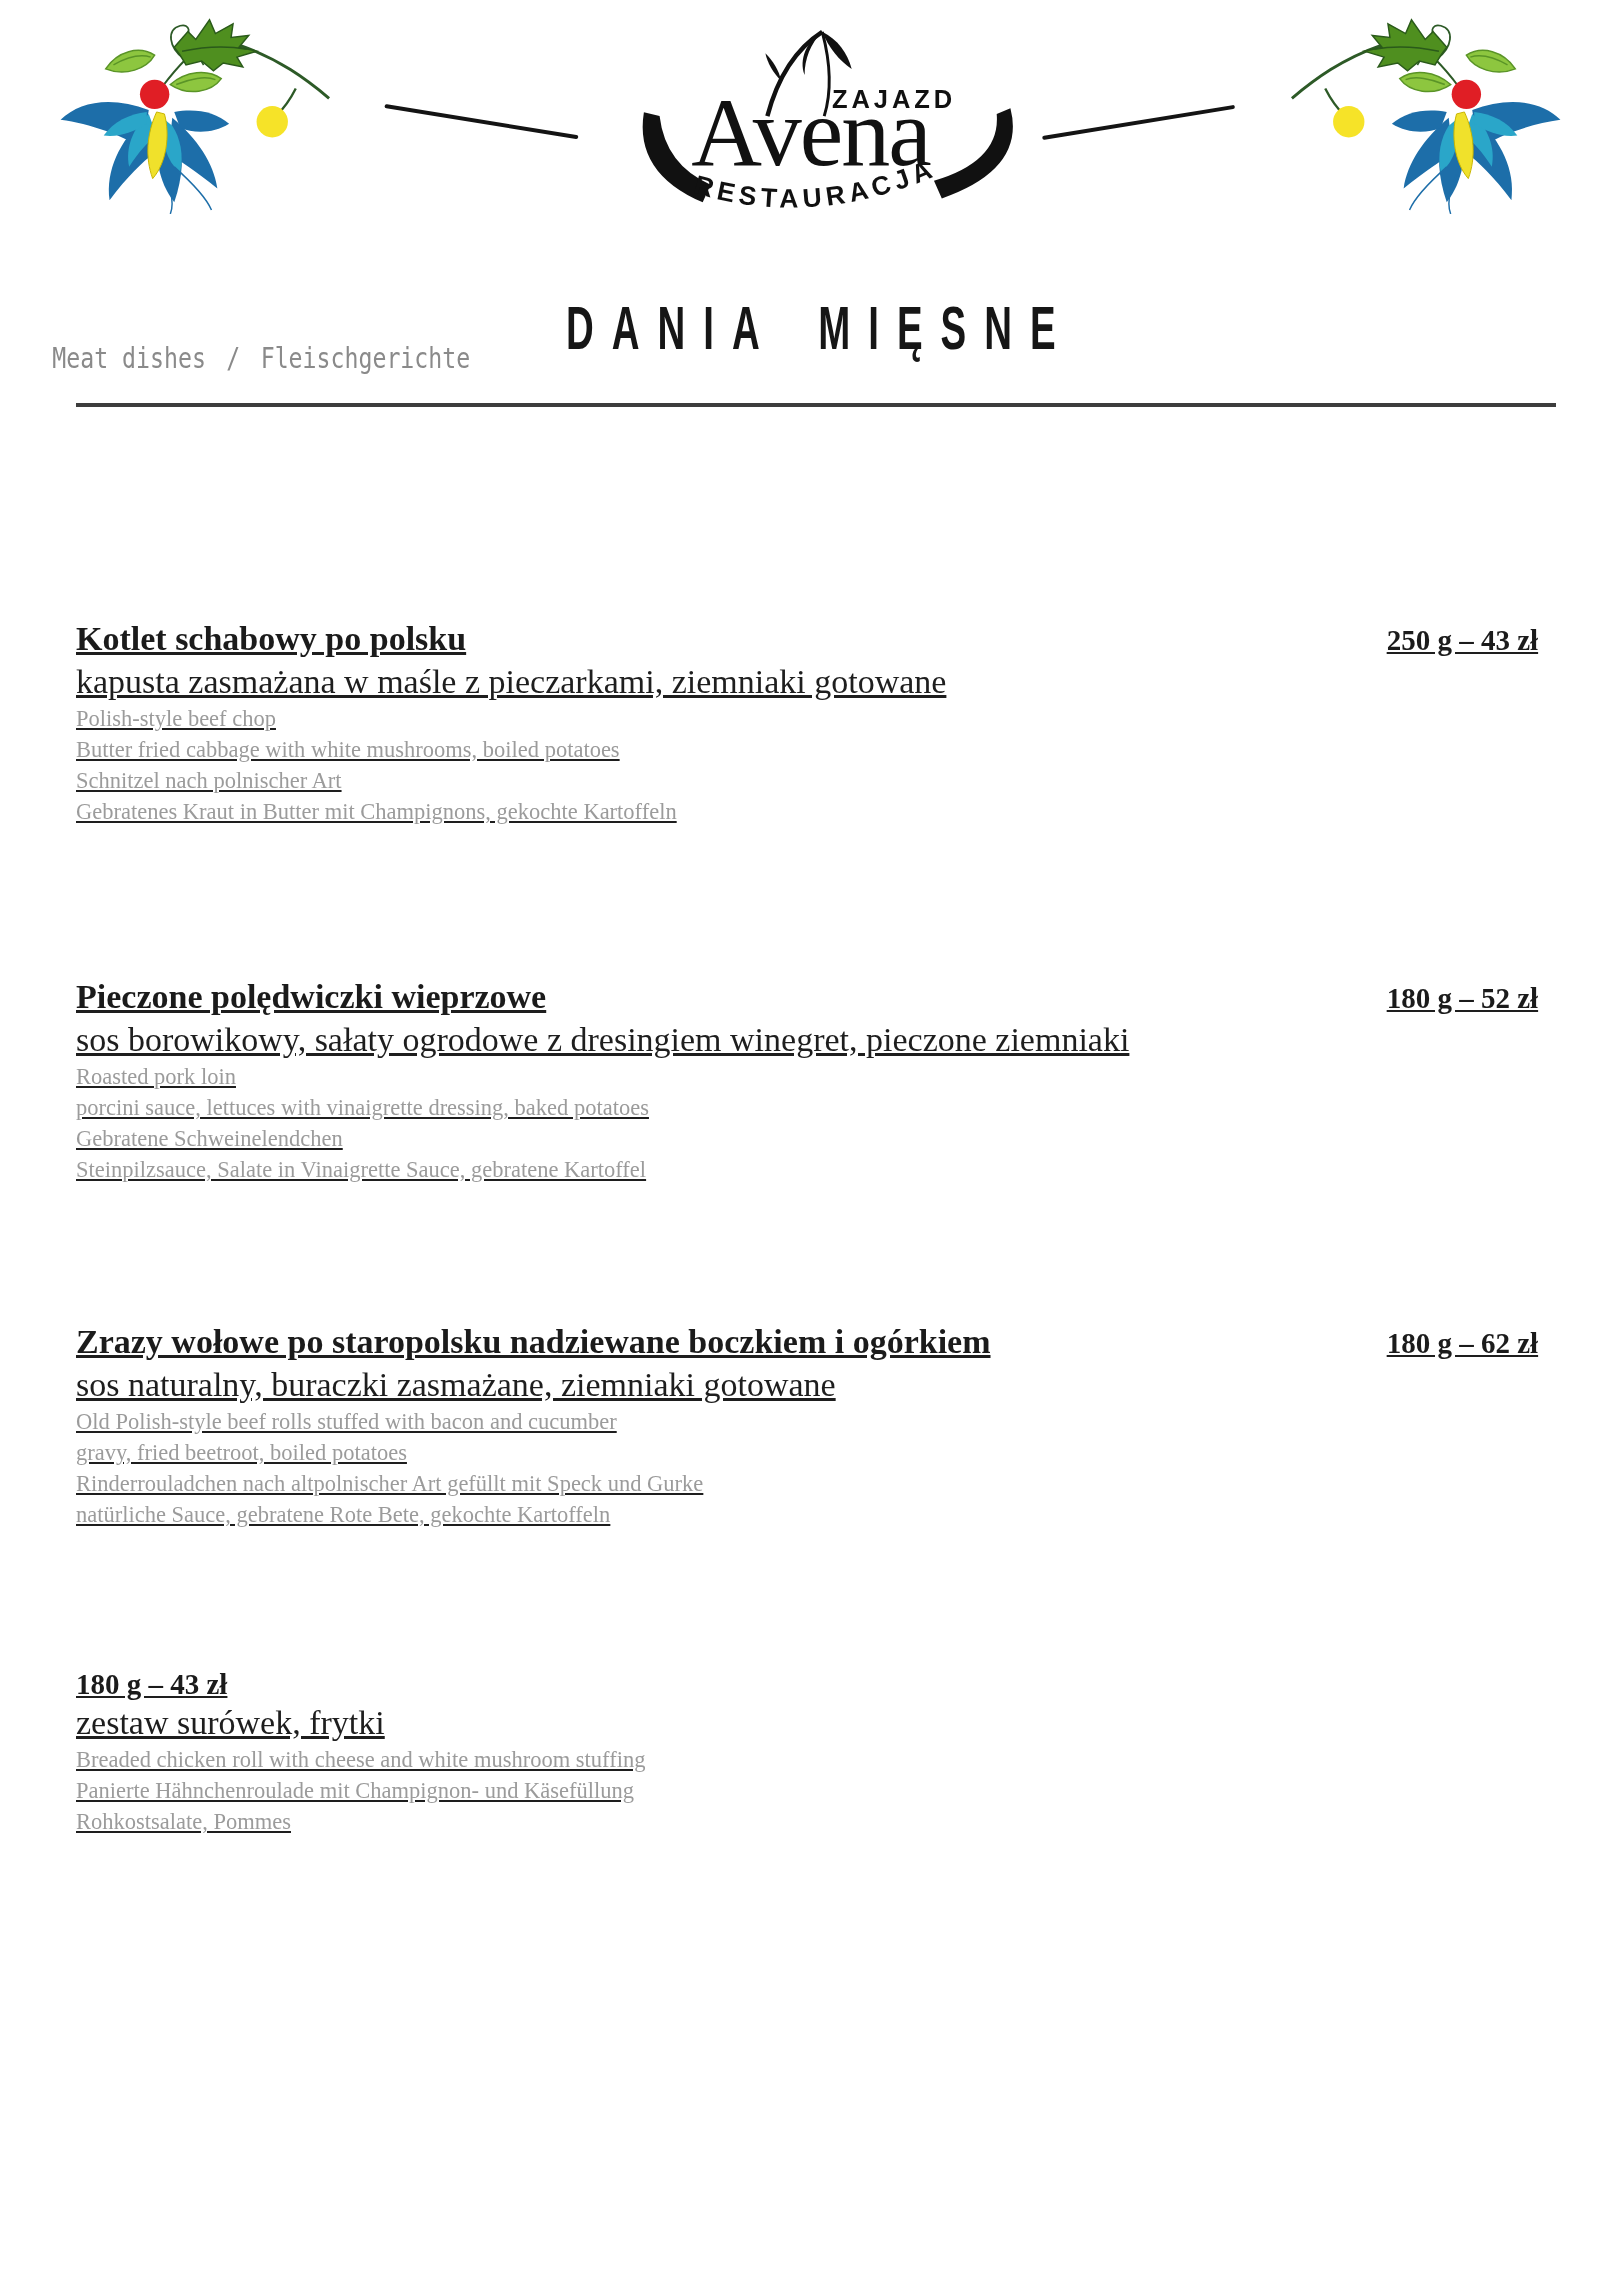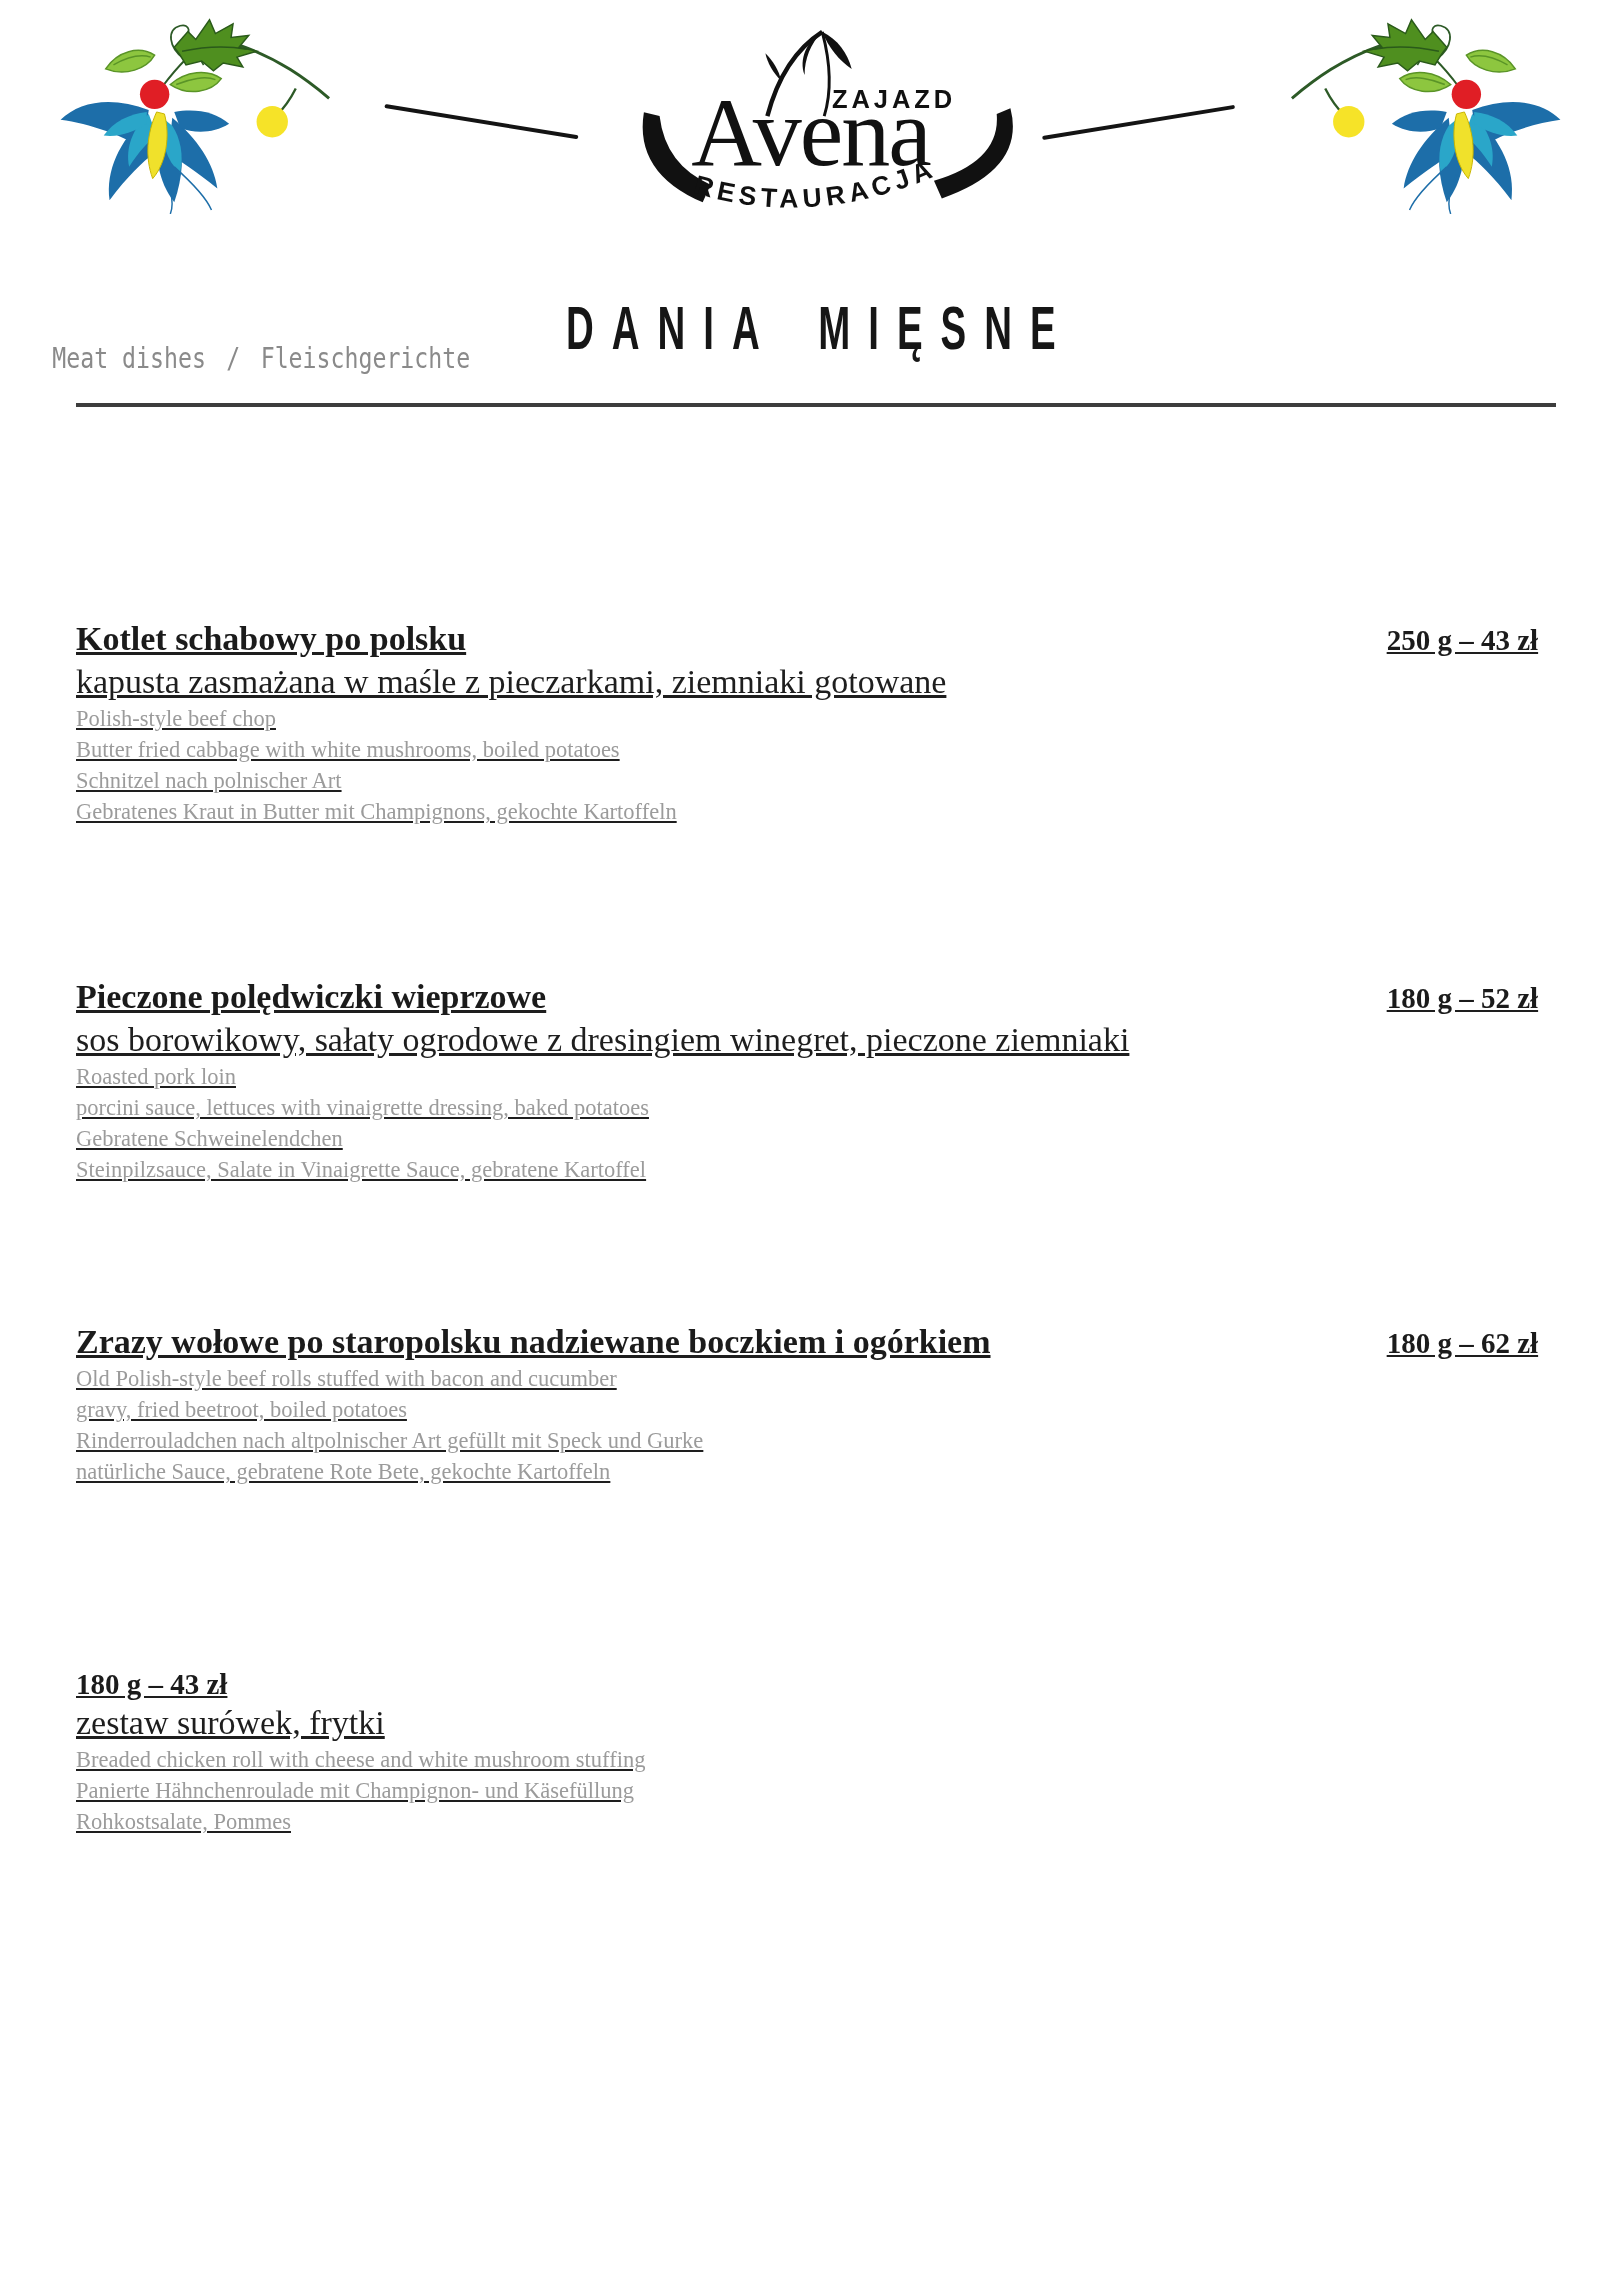--- a/index.html
+++ b/index.html
@@ -204,20 +204,21 @@
     <p class="item-trans">porcini sauce, lettuces with vinaigrette dressing, baked potatoes</p>
     <p class="item-trans">Gebratene Schweinelendchen</p>
     <p class="item-trans">Steinpilzsauce, Salate in Vinaigrette Sauce, gebratene Kartoffel</p>
   </section>
 
   <section class="menu-item" id="item-2">
     <div class="item-head">
       <h2 class="item-name">Zrazy wołowe po staropolsku nadziewane boczkiem i ogórkiem</h2>
       <div class="item-price">180 g – 62 zł</div>
     </div>
+    <p class="item-desc">sos naturalny, buraczki zasmażane, ziemniaki gotowane</p>
     <p class="item-trans">Old Polish-style beef rolls stuffed with bacon and cucumber</p>
     <p class="item-trans">gravy, fried beetroot, boiled potatoes</p>
     <p class="item-trans">Rinderrouladchen  nach altpolnischer Art gefüllt mit Speck und Gurke</p>
     <p class="item-trans">natürliche Sauce, gebratene Rote Bete, gekochte Kartoffeln</p>
   </section>
 
   <section class="menu-item" id="item-3">
     <div class="item-head">
       <div class="item-price">180 g – 43 zł</div>
     </div>

